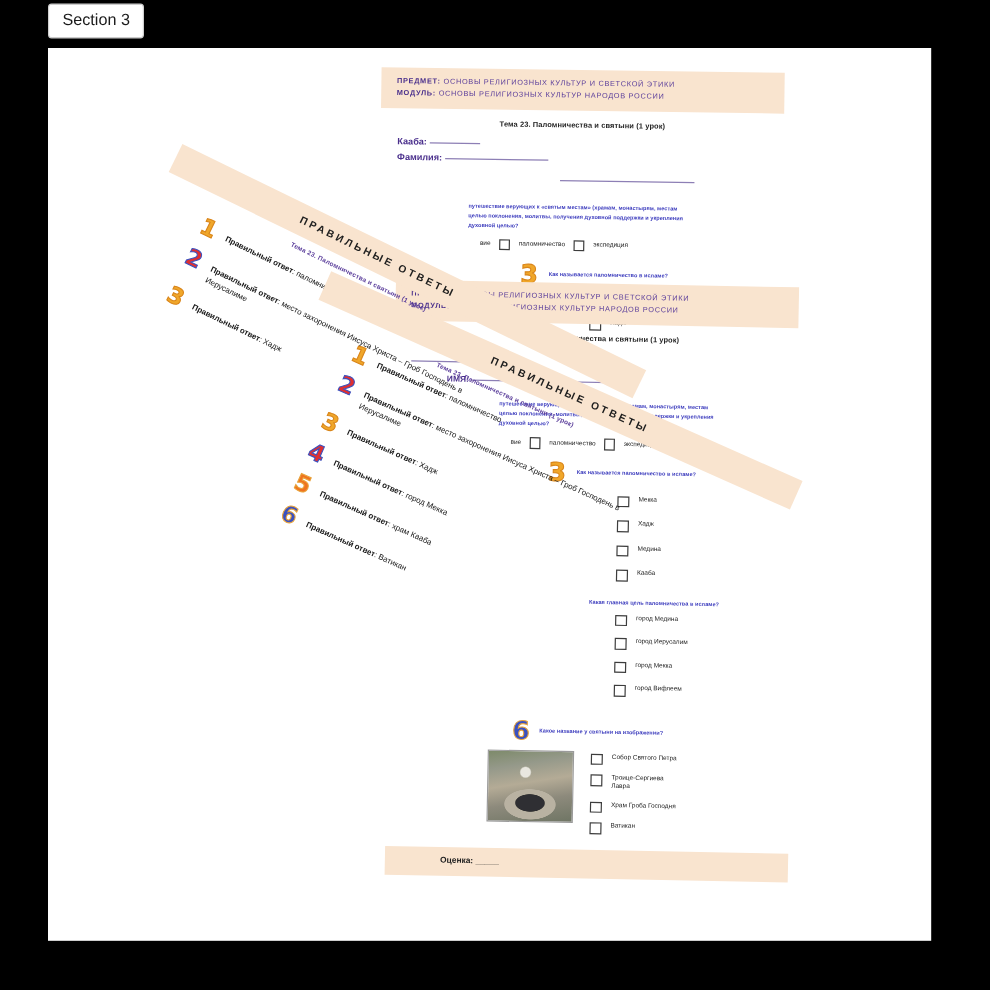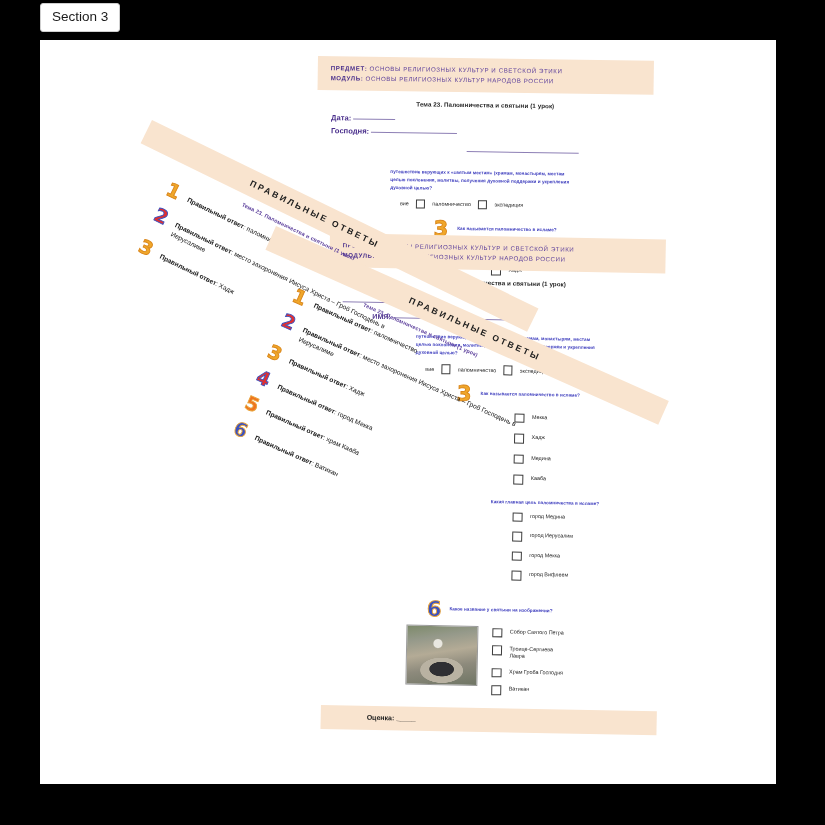--- a/index.html
+++ b/index.html
@@ -232,25 +232,25 @@
       </div>
       <div class="band-line">
         <b>МОДУЛЬ:</b>
         <span>ОСНОВЫ РЕЛИГИОЗНЫХ КУЛЬТУР НАРОДОВ РОССИИ</span>
       </div>
     </div>
 
     <div class="topic">Тема 23. Паломничества и святыни (1 урок)</div>
 
     <div class="fieldrow">
-      <span>Дата:</span>
+      <span>Кааба:</span>
       <span class="rule" style="width:42px;"></span>
     </div>
     <div class="fieldrow" style="margin-top:1px;">
-      <span>Господня:</span>
+      <span>Фамилия:</span>
       <span class="rule" style="width:86px;"></span>
     </div>
     <div style="padding-left:150px; margin-top:3px;">
       <span class="rule" style="width:112px;"></span>
     </div>
 
     <div class="qtext">
       <div>путешествие верующих к «святым местам» (храмам, монастырям, местам</div>
       <div>целью поклонения, молитвы, получения духовной поддержки и укрепления</div>
       <div>духовной целью?</div>

